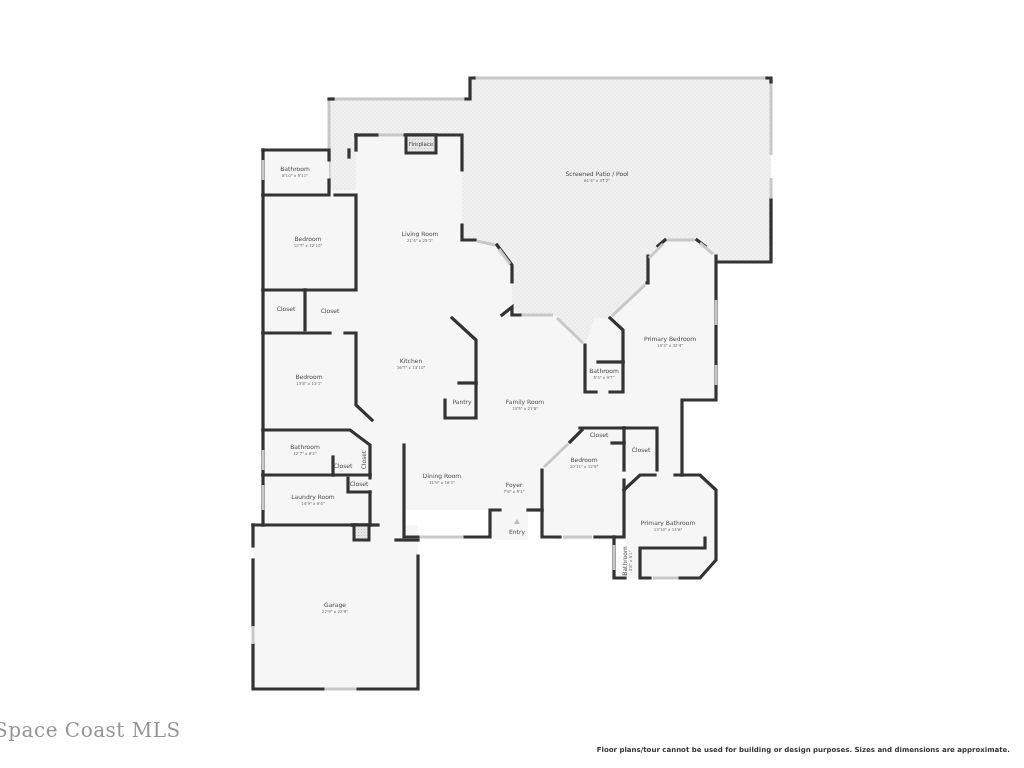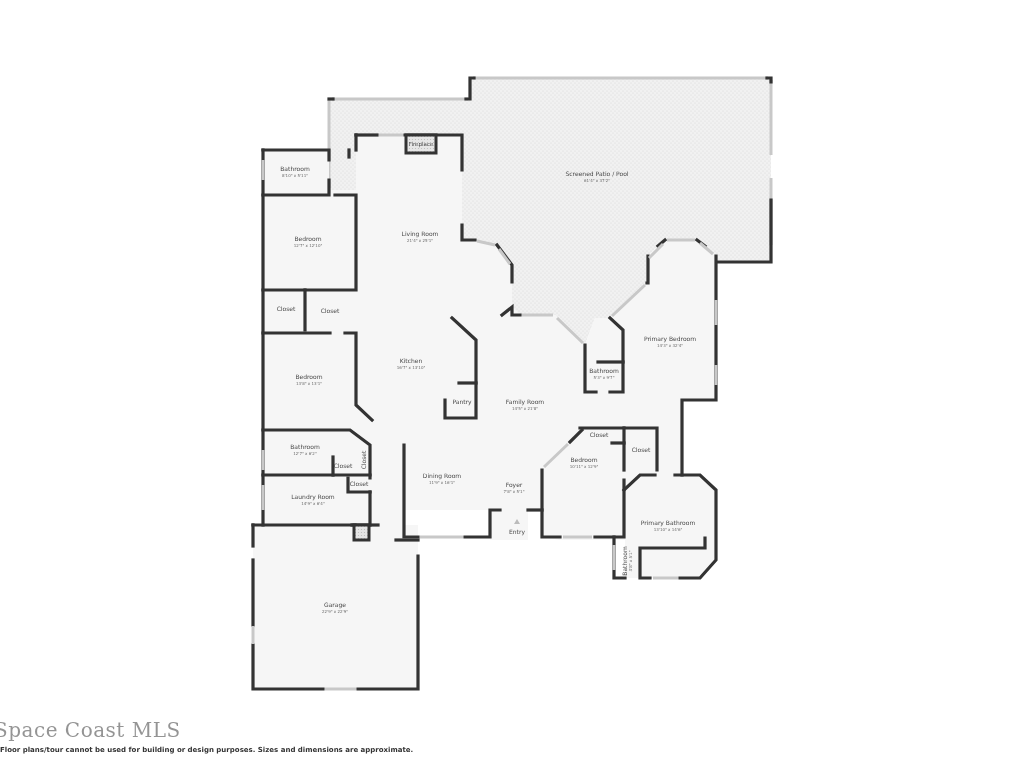--- a/index.html
+++ b/index.html
@@ -5,21 +5,21 @@
   html, body { margin:0; padding:0; background:#ffffff; }
   body { width:1024px; height:768px; position:relative; overflow:hidden; font-family:"DejaVu Sans", sans-serif; }
   #plan { position:absolute; left:0; top:0; width:1024px; height:768px; }
   .wall { stroke:#333333; stroke-width:3.2; fill:none; stroke-linecap:square; }
   .win { stroke:#c8c8c8; stroke-width:3; fill:none; }
   .floor { fill:#f6f6f6; stroke:none; }
   .patio { fill:url(#dots); stroke:none; }
   .room-name { font-size:6px; fill:#4a4a4a; text-anchor:middle; font-family:"DejaVu Sans", sans-serif; }
   .room-dim { font-size:4px; fill:#6a6a6a; text-anchor:middle; font-family:"DejaVu Sans", sans-serif; }
   .watermark { position:absolute; left:-6px; top:718px; font-family:"DejaVu Serif", serif; font-size:20px; color:rgba(60,60,60,0.55); letter-spacing:0.5px; white-space:nowrap; }
-  .disclaimer { position:absolute; left:0; width:1010px; top:746px; text-align:left; font-size:7px; font-weight:bold; color:#333333; }
+  .disclaimer { position:absolute; left:0; width:1010px; top:746px; text-align:right; font-size:7px; font-weight:bold; color:#333333; }
 </style>
 </head>
 <body>
 
 <svg id="plan" viewBox="0 0 1024 768" xmlns="http://www.w3.org/2000/svg">
   <defs>
     <pattern id="dots" width="4" height="4" patternUnits="userSpaceOnUse">
       <rect width="4" height="4" fill="#f1f1f1"></rect>
       <circle cx="1" cy="1" r="0.55" fill="#d6d6d6"></circle>
       <circle cx="3" cy="3" r="0.55" fill="#d6d6d6"></circle>

